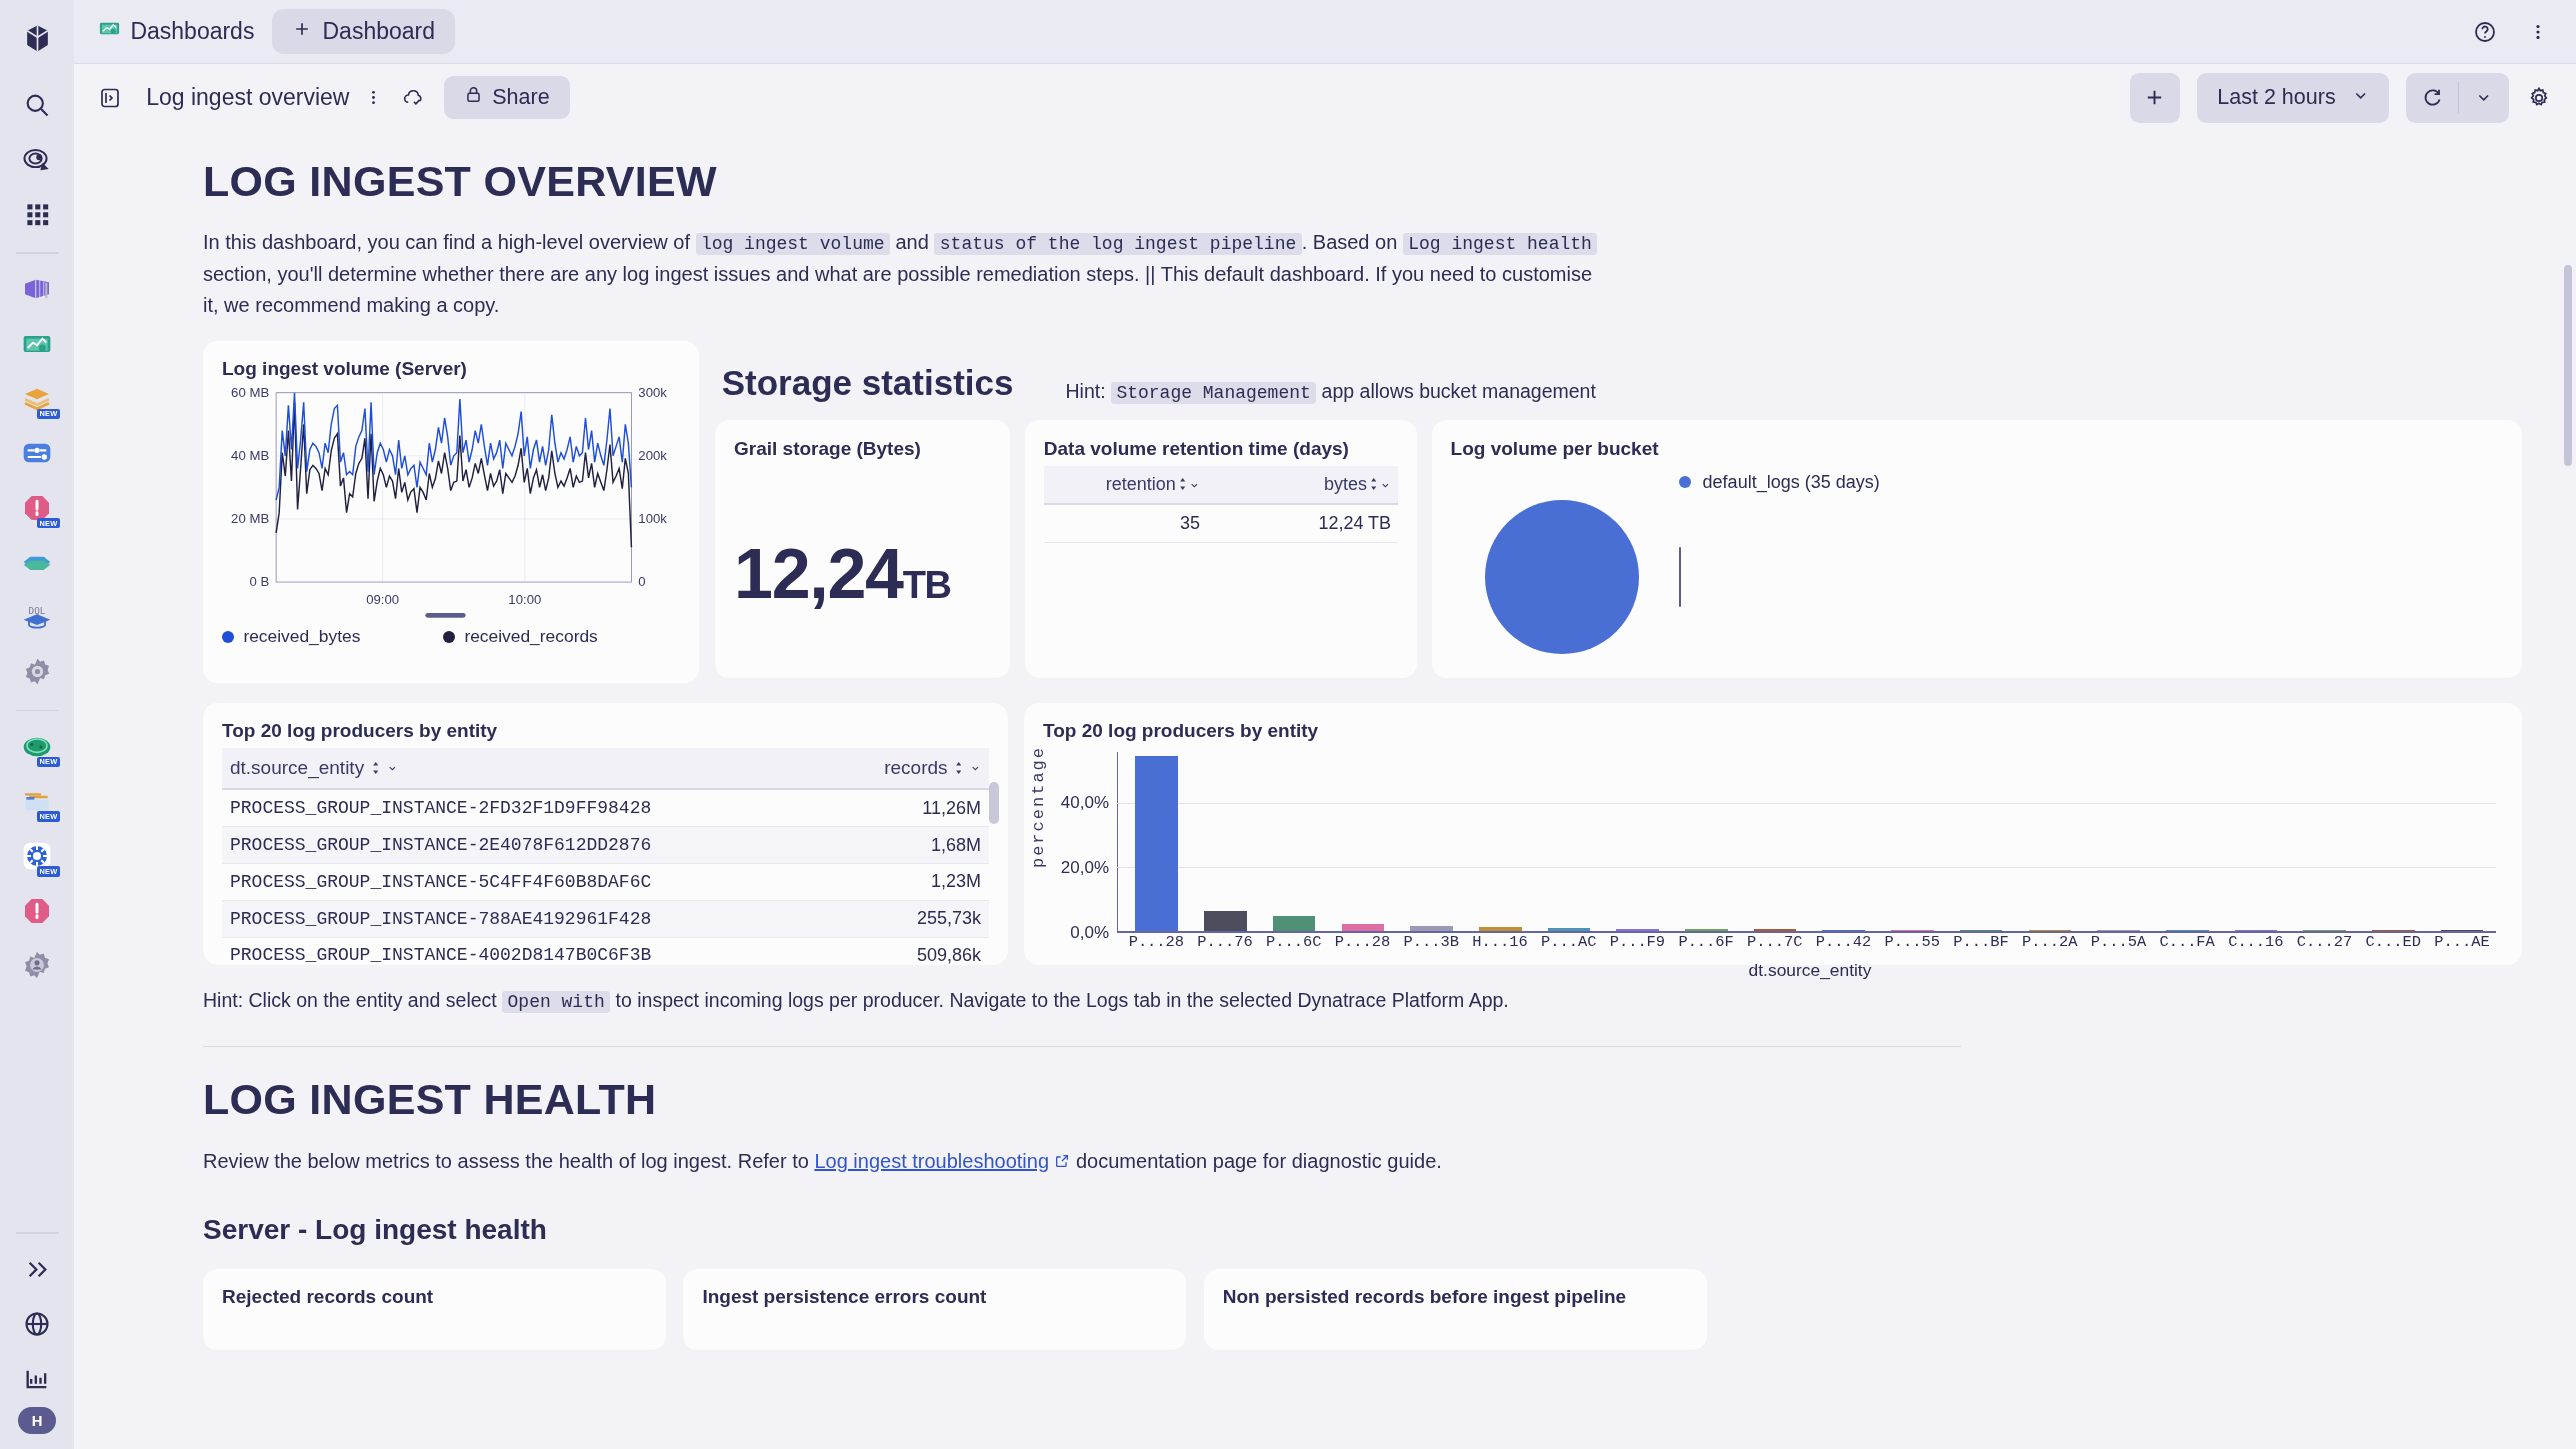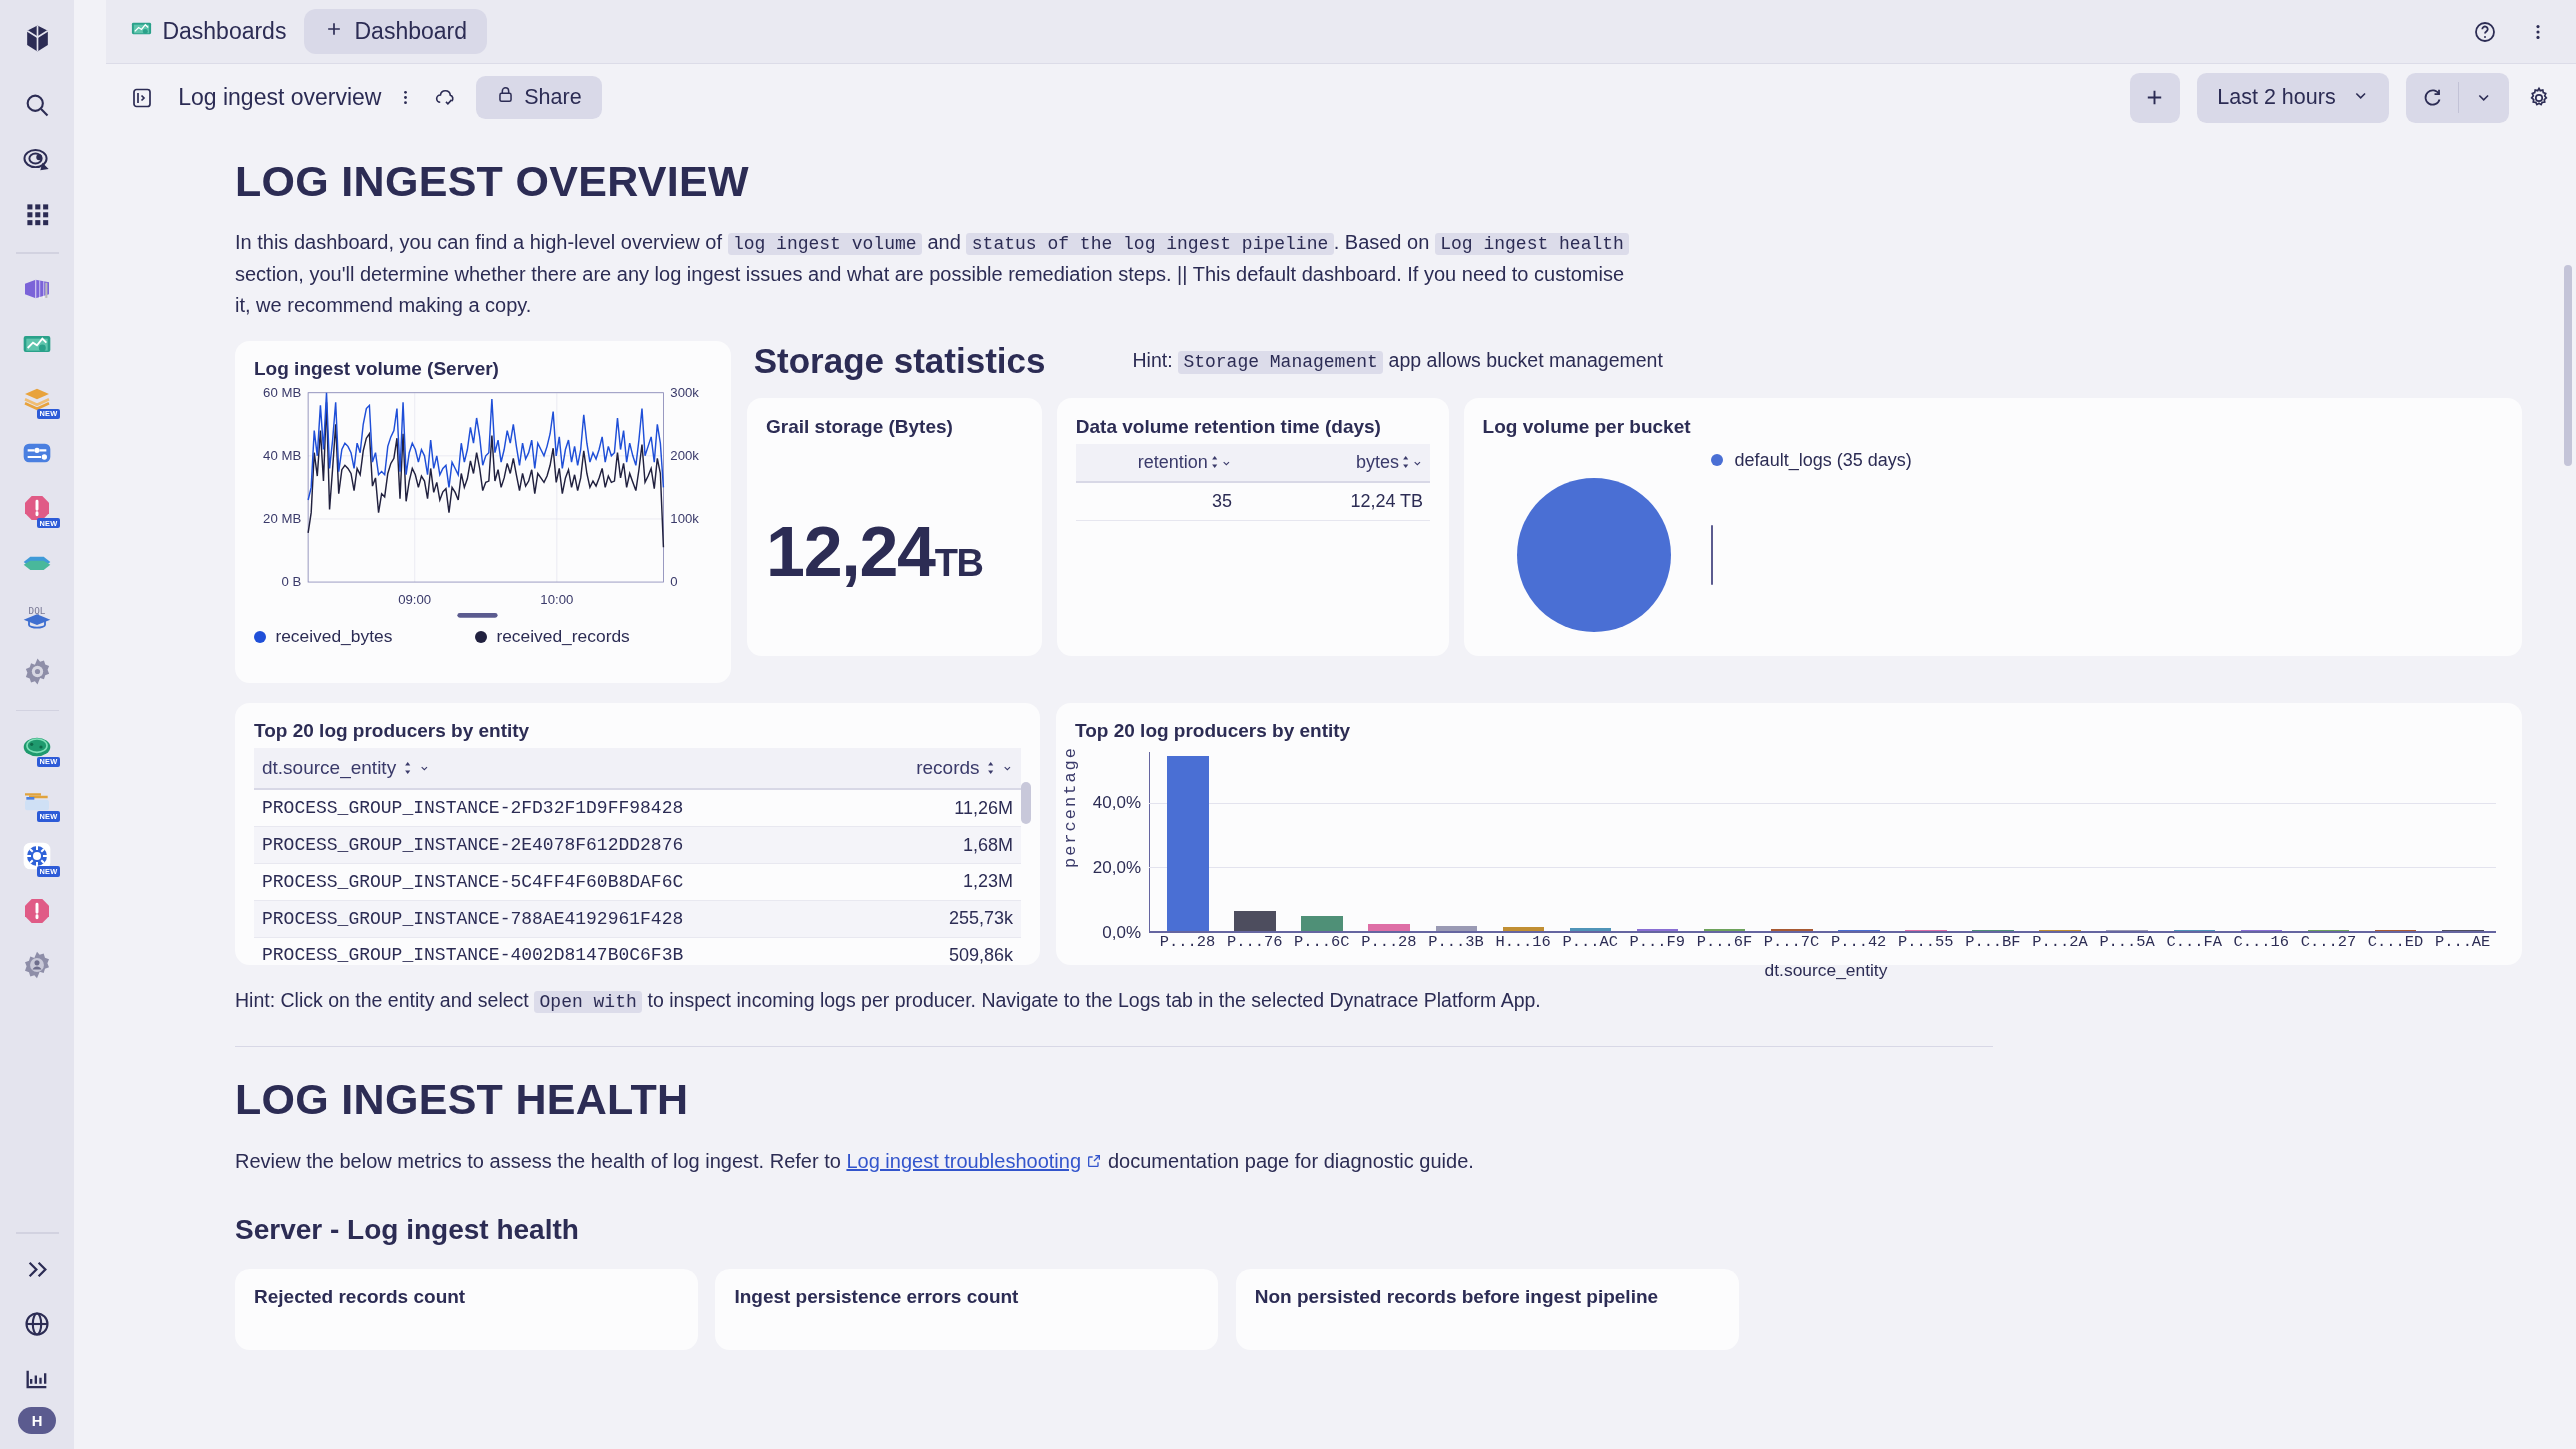--- a/index.html
+++ b/index.html
@@ -40,21 +40,21 @@
   .sb-spacer { flex: 1; }
   .sb-avatar {
     width: 38px; height: 27px; border-radius: 13.4px;
     background: #5b5b8f; color: #fff;
     display:flex; align-items:center; justify-content:center;
     font-size: 14.8px; font-weight: bold;
     margin-bottom: 14.8px; cursor: pointer;
   }
 
   
-  .main { flex: 1; display: flex; flex-direction: column; min-width: 0; position: relative; padding-left: 32px; }
+  .main { flex: 1; display: flex; flex-direction: column; min-width: 0; position: relative; }
 
   .topbar {
     height: 64px; background: #eaeaf2;
     display: flex; align-items: center;
     padding: 0 16px 0 24px;
     border-bottom: 0.7px solid #dcdce8;
   }
   .crumb { display: flex; align-items: center; gap: 9.4px; font-size: 23px; cursor: pointer; }
   .tabchip {
     display: flex; align-items: center; gap: 10.7px;
@@ -115,21 +115,21 @@
 
   
   .card-vol { width: 496px; height: 342px; }
   .chart-area { position: relative; width: 100%; height: 235px; }
   .legend { display:flex; gap: 0; margin-top: 5.4px; font-size: 17.4px; }
   .legend-item { display:flex; align-items:center; gap: 9.4px; }
   .dot { width: 12px; height: 12px; border-radius: 50%; }
 
   
   .stats-wrap { flex: 1; min-width: 0; }
-  .stats-head { display:flex; align-items: center; gap: 87px; padding-left: 6.7px;}
+  .stats-head { display:flex; align-items: flex-end; gap: 52px; padding-left: 6.7px; margin-top: 22px;}
   .stats-title { font-size: 35px; font-weight: bold; }
   .stats-hint { font-size: 19.5px; }
   .stat-row { display:flex; gap: 14.8px; margin-top: 17.4px; }
   .card-grail { width: 295px; height: 258px; }
   .grail-big {
     position:absolute; left: 19px; bottom: 64px;
     font-size: 70px; font-weight: bold; letter-spacing: -1.3px;
   }
   .grail-big .unit { font-size: 38px; }
   .card-ret { width: 392px; height: 258px; }

